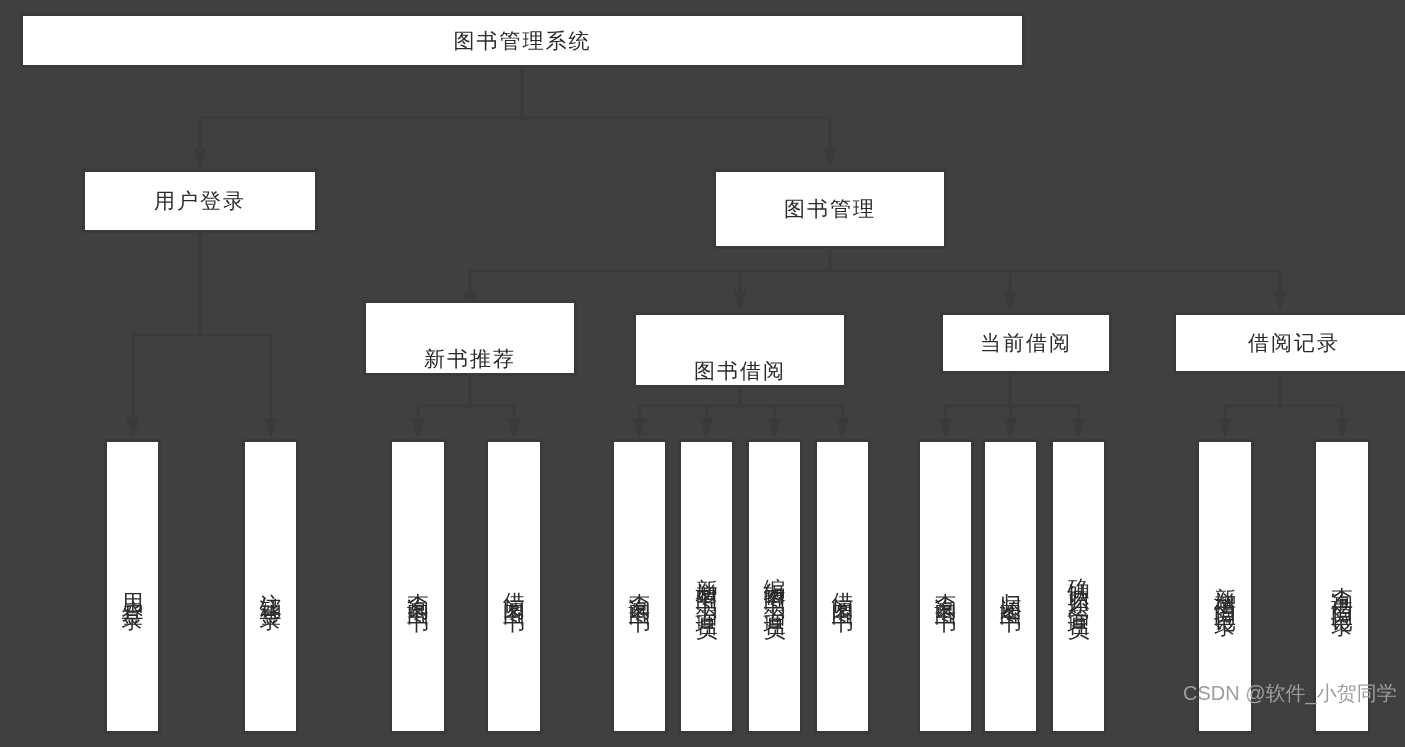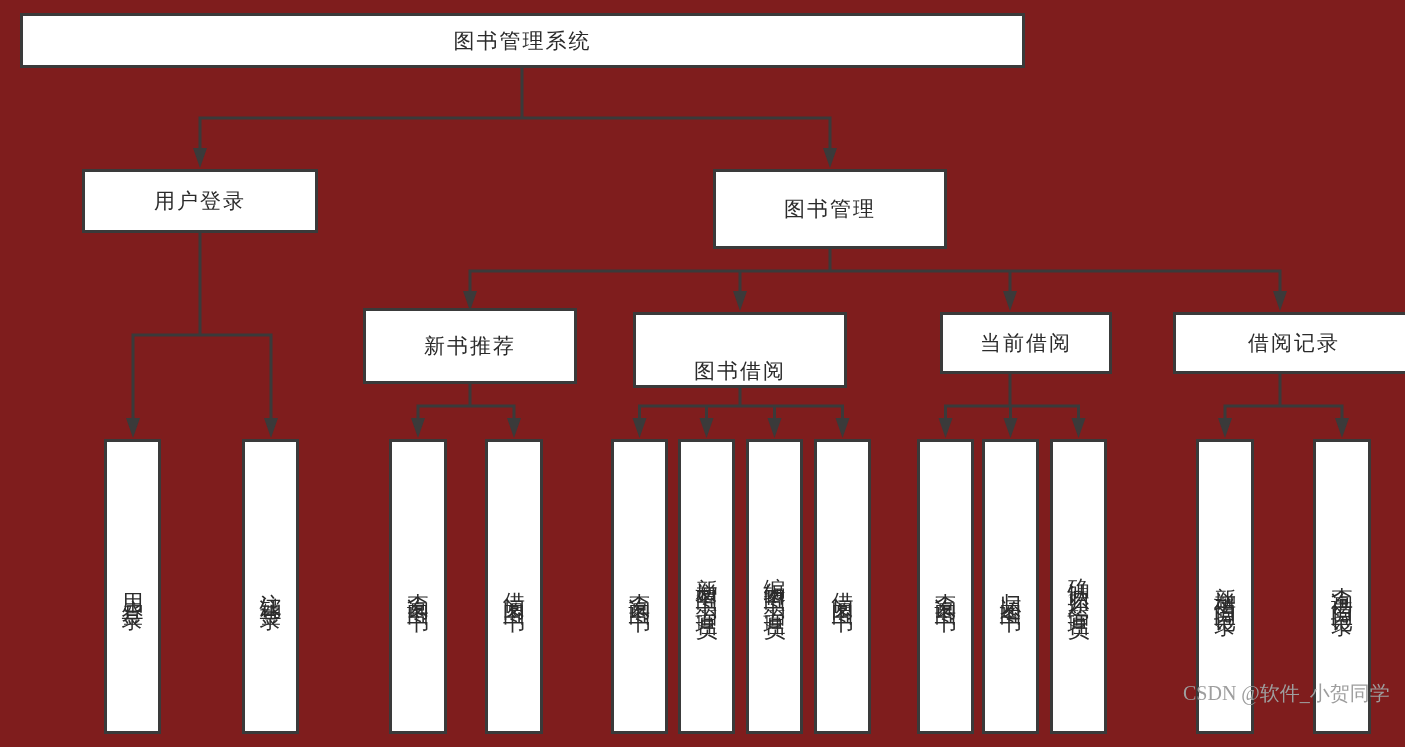--- a/index.html
+++ b/index.html
@@ -1,21 +1,21 @@
 <!DOCTYPE html>
 <html><head>
 <meta charset="utf-8">
 <style>
   html, body { margin: 0; padding: 0; background: #ffffff; }
   #stage {
     position: relative;
     width: 1405px;
     height: 747px;
-    background: #7f1d1d;
-    font-family: Liberation Serif, serif;
+    background: #404040;
+    font-family: Liberation Sans, sans-serif;
     overflow: hidden;
   }
   #connectors {
     position: absolute;
     left: 0; top: 0;
     z-index: 0;
   }
   .node {
     position: absolute;
     box-sizing: border-box;
@@ -104,21 +104,21 @@
     <span class="hlabel">图书管理系统</span>
   </div>
 
   <div class="node" style="left:82px; top:169px; width:236px; height:64px;">
     <span class="hlabel">用户登录</span>
   </div>
   <div class="node" style="left:713px; top:169px; width:234px; height:80px;">
     <span class="hlabel">图书管理</span>
   </div>
 
-  <div class="node" style="left:363px; top:308px; width:214px; height:76px;">
+  <div class="node" style="left:363px; top:300px; width:214px; height:76px;align-items:flex-end;">
     <span class="hlabel">新书推荐</span>
   </div>
   <div class="node" style="left:633px; top:312px; width:214px; height:76px;align-items:flex-end;">
     <span class="hlabel">图书借阅</span>
   </div>
   <div class="node" style="left:940px; top:312px; width:172px; height:62px;">
     <span class="hlabel">当前借阅</span>
   </div>
   <div class="node" style="left:1173px; top:312px; width:242px; height:62px;">
     <span class="hlabel">借阅记录</span>

